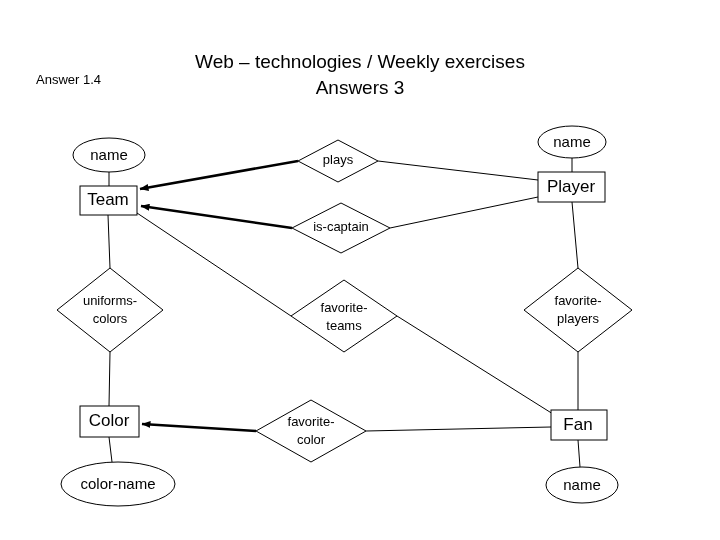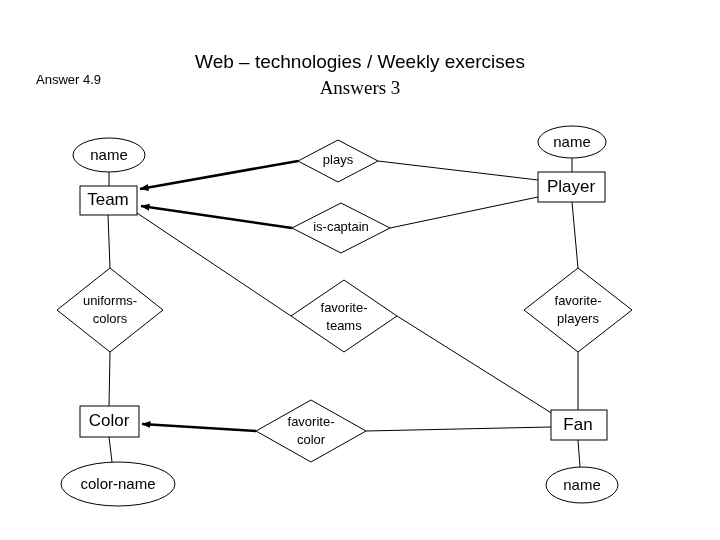--- a/index.html
+++ b/index.html
@@ -34,21 +34,21 @@
     position: absolute;
     left: 120px;
     top: 41px;
     width: 480px;
     text-align: center;
     font-size: 19px;
     line-height: 26px;
     color: #000;
     margin-top: 8px;
   }
-  .hdr-title .l2 { display: block; font-family: Liberation Serif, serif; }
+  .hdr-title .l2 { display: block; }
   svg#er {
     position: absolute;
     left: 0;
     top: 0;
     width: 720px;
     height: 540px;
   }
   svg#er .shape {
     fill: #ffffff;
     stroke: #000000;
@@ -72,21 +72,21 @@
   }
   svg#er text.lbl-entity { font-size: 17px; }
   svg#er text.lbl-attr   { font-size: 15px; }
   svg#er text.lbl-rel    { font-size: 13px; }
 </style>
 </head>
 <body>
 
 <div id="slide">
 
-  <div class="hdr-answer">Answer 4.9</div>
+  <div class="hdr-answer">Answer 1.4</div>
 
   <div class="hdr-title">
     <span>Web – technologies / Weekly exercises</span>
     <span class="l2">Answers 3</span>
   </div>
 
   <svg id="er" viewBox="0 0 720 540">
     <defs>
       <marker id="arrowhead" markerWidth="9" markerHeight="7" refX="8.5" refY="3.5" orient="auto" markerUnits="userSpaceOnUse">
         <polygon points="0 0, 9 3.5, 0 7" fill="#000000"></polygon>

